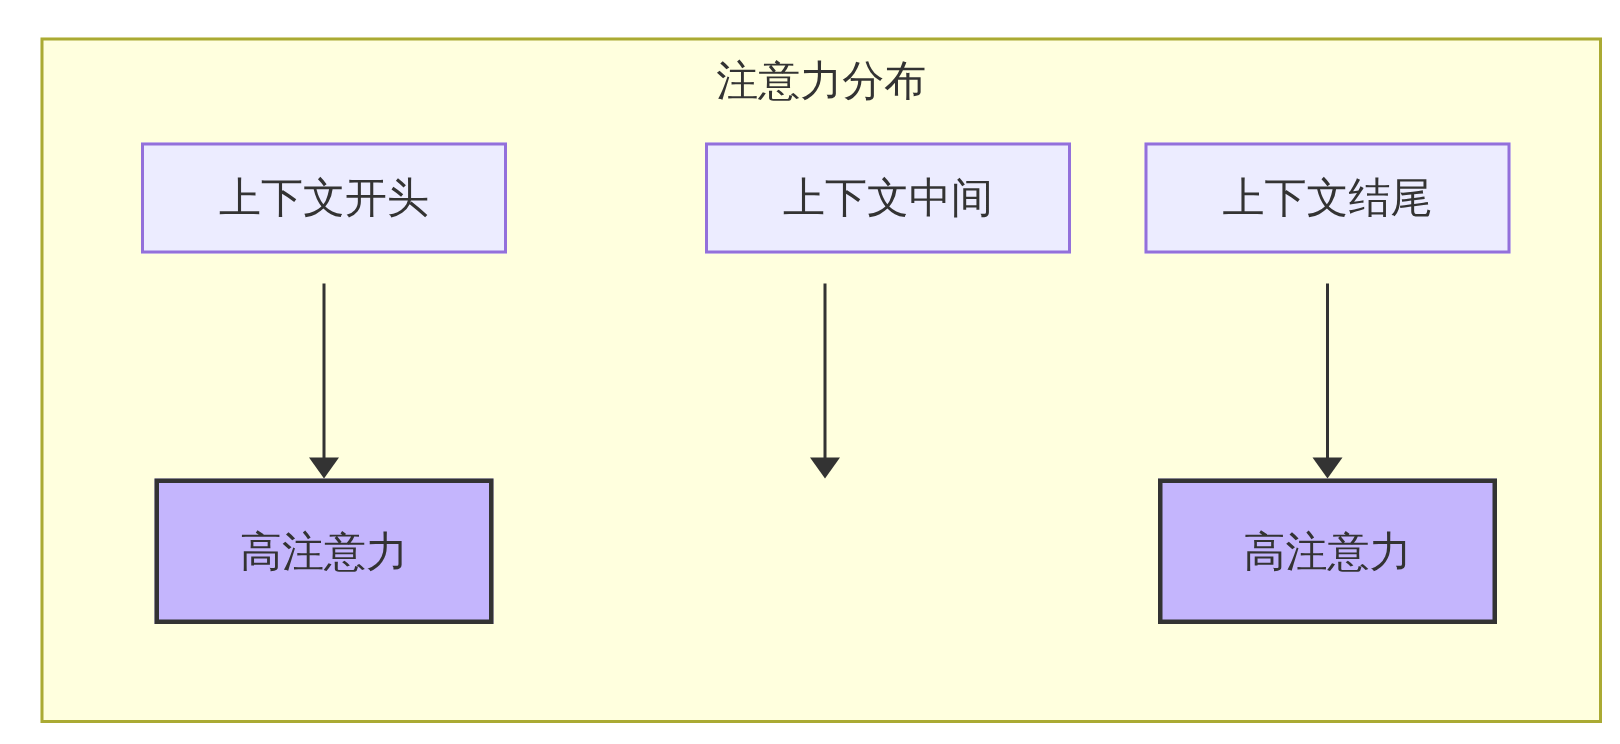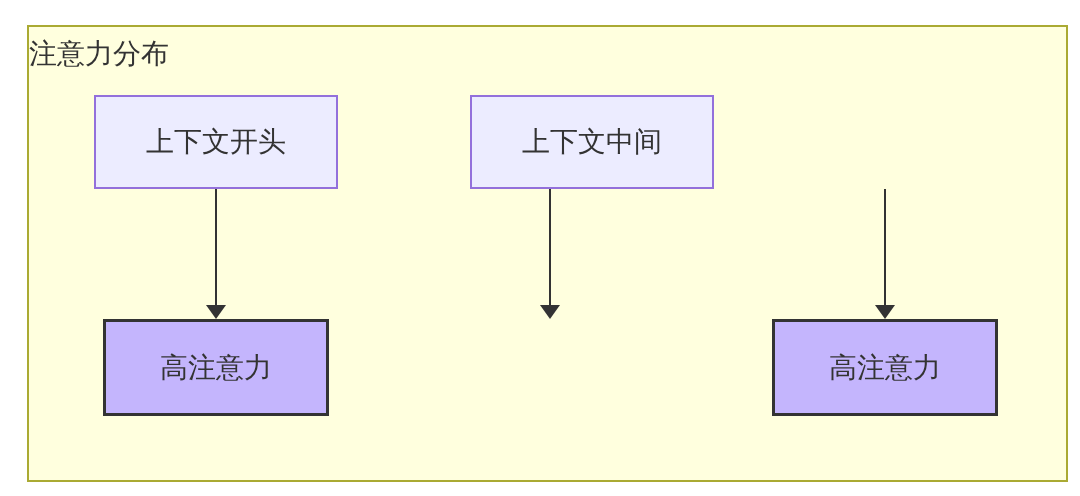--- a/index.html
+++ b/index.html
@@ -14,36 +14,37 @@
     position:absolute;
     left:27px;top:25px;
     width:1041px;height:457px;
     background:#FFFFDE;
     border:2px solid #AAAA33;
     box-sizing:border-box;
   }
   .title{
     position:absolute;
     top:8px;left:0;right:0;
+    text-align:center;
     font-size:28px;
     color:#333333;
   }
   .node{
     position:absolute;
     display:flex;
     align-items:center;
     justify-content:center;
     font-size:28px;
     color:#333333;
     box-sizing:border-box;
     text-align:center;
   }
   .source{
     top:68px;
-    width:244px;height:94px;
+    width:244px;height:74px;
     background:#ECECFF;
     border:2px solid #9370DB;
   }
   .target{
     top:292px;
     width:226px;height:97px;
     border:3px solid #333333;
   }
   .high{background:#c4b5fd;}
   .low{background:#FF9999;}
@@ -73,20 +74,21 @@
 </head>
 <body>
 
 <div class="canvas">
   <div class="subgraph">
 
     <div class="title">注意力分布</div>
 
     <div class="node source src0">上下文开头</div>
     <div class="node source src1">上下文中间</div>
+    <div class="node source src2">上下文结尾</div>
 
     <div class="arrow arr0">
       <div class="shaft"></div>
       <div class="head"></div>
     </div>
     <div class="arrow arr1">
       <div class="shaft"></div>
       <div class="head"></div>
     </div>
     <div class="arrow arr2">

